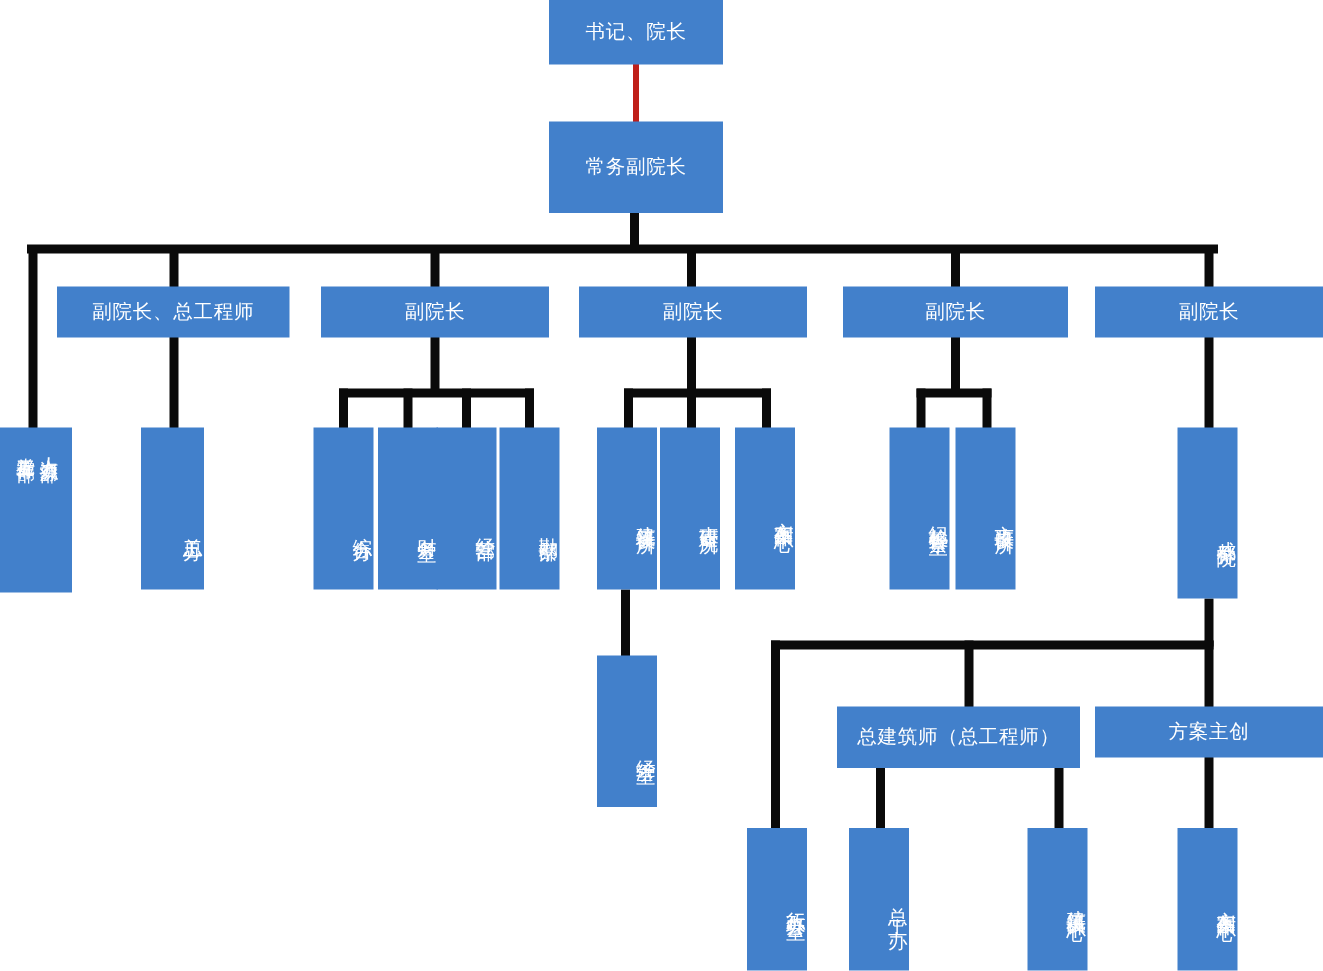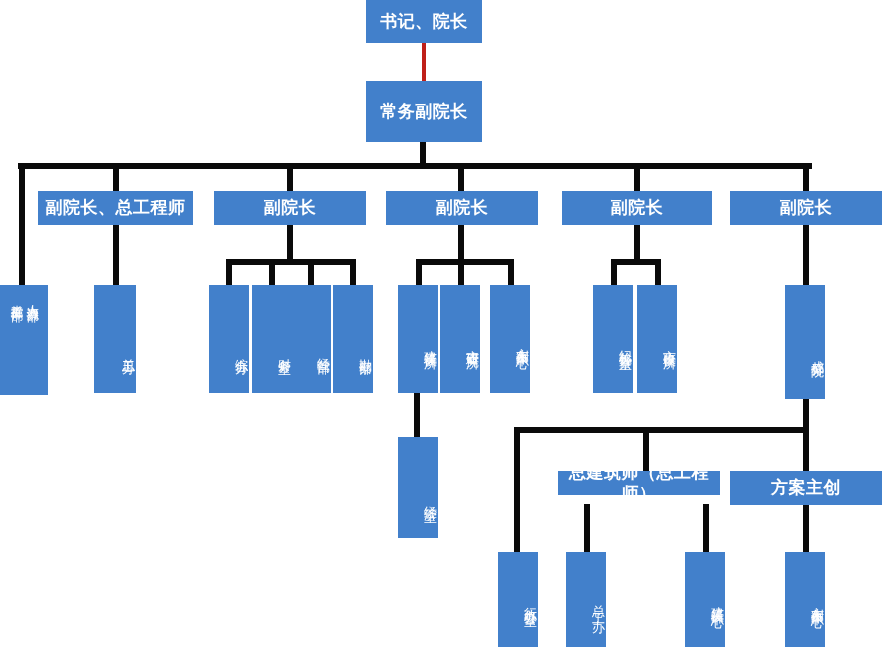--- a/index.html
+++ b/index.html
@@ -17,21 +17,21 @@
     display:flex;
     align-items:center;
     justify-content:center;
     text-align:center;
     font-size:13px;
     line-height:1.25;
     letter-spacing:.5px;
     z-index:3;
     box-sizing:border-box;
   }
-  .node.h{font-size:17px;font-weight:bold;}
+  .node.h{font-size:13px;}
   .node.v{
     writing-mode:vertical-rl;
     text-orientation:upright;
     letter-spacing:1.5px;
     font-size:13px;
     padding-top:8px;
     align-items:flex-start;
     justify-content:center;
   }
   .node.v.twocol{
@@ -125,20 +125,20 @@
 
   <div class="node v" style="left:593px;top:285px;width:40px;height:108px;padding-top:10px;">纪检督察室</div>
   <div class="node v" style="left:637px;top:285px;width:40px;height:108px;padding-top:10px;">市政设计所</div>
 
   <div class="node v" style="left:785px;top:285px;width:40px;height:114px;padding-top:22px;">成都分院</div>
 
   <div class="node v" style="left:398px;top:437px;width:40px;height:101px;padding-top:22px;">经济室</div>
 
   <div class="node v" style="left:498px;top:552px;width:40px;height:95px;padding-top:2px;">行政办公室</div>
 
-  <div class="node h" style="left:558px;top:471px;width:162px;height:24px;">总建筑师（总工程师）</div>
+  <div class="node h" style="left:558px;top:471px;width:162px;height:41px;">总建筑师（总工程师）</div>
   <div class="node h" style="left:730px;top:471px;width:152px;height:34px;">方案主创</div>
 
   <div class="node v spaced" style="left:566px;top:552px;width:40px;height:95px;padding-top:12px;">总工办</div>
   <div class="node v" style="left:685px;top:552px;width:40px;height:95px;padding-top:2px;">建筑设计中心</div>
   <div class="node v" style="left:785px;top:552px;width:40px;height:95px;padding-top:2px;">方案创作中心</div>
 
 </div>
 
 </body></html>

